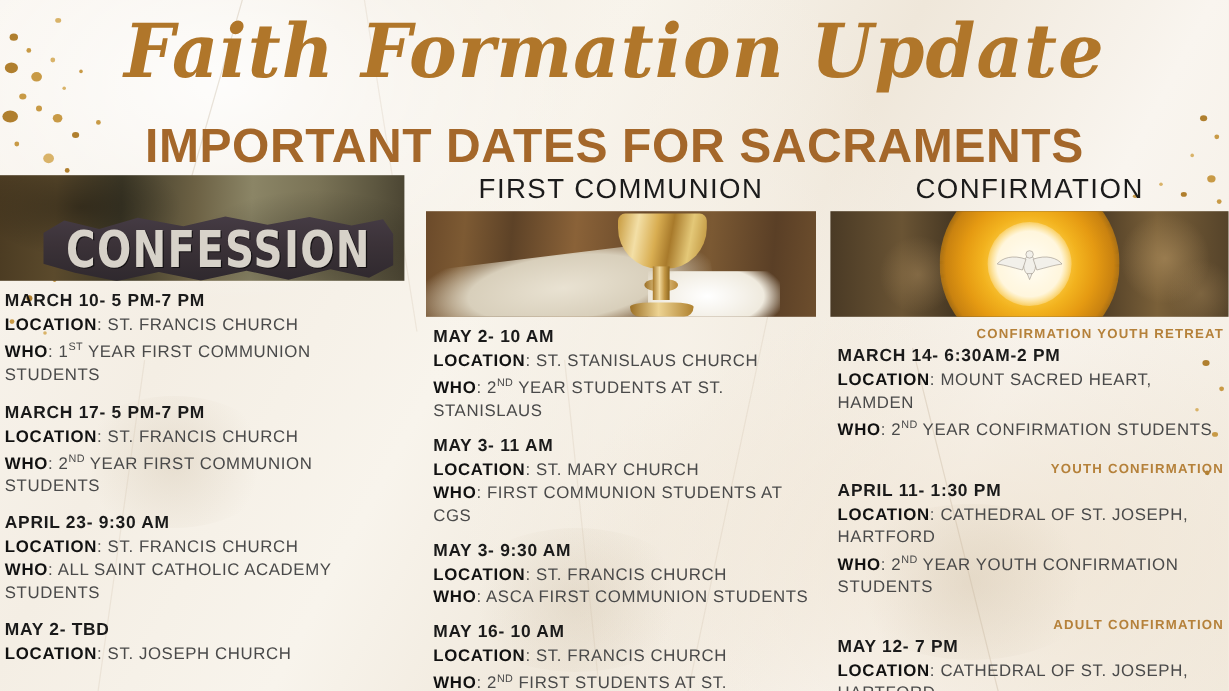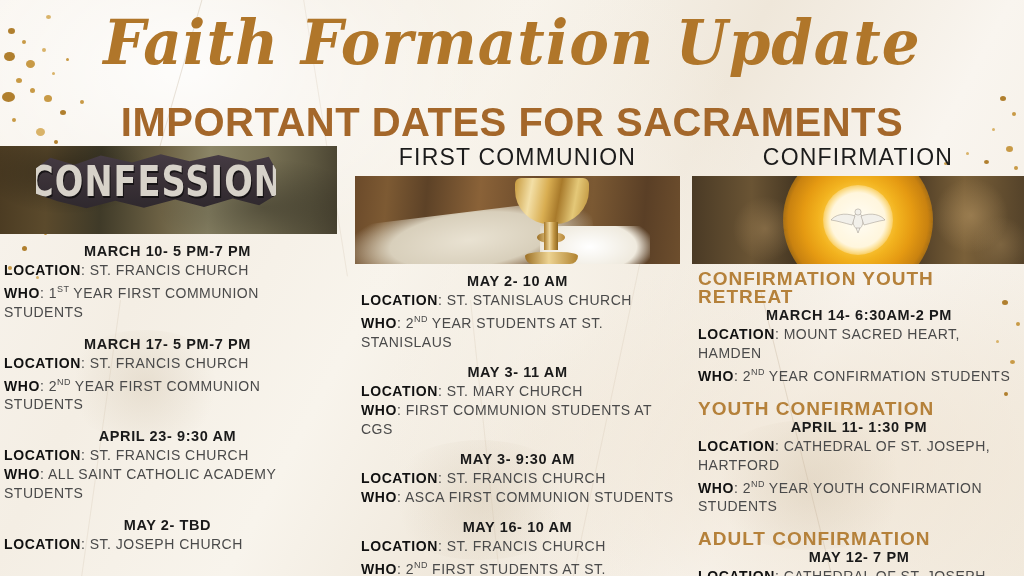--- a/index.html
+++ b/index.html
@@ -95,21 +95,21 @@
     background:
       linear-gradient(92deg, #4b3b22 0%, #5b4a2c 14%, #3f3a28 30%, #6c6144 48%, #8b8566 62%, #7a7356 78%, #5d5740 92%, #4a4432 100%);
   }
   .ph-confession::before{
     content:""; position:absolute; inset:0;
     background:
       radial-gradient(ellipse 120px 60px at 20% 30%, rgba(0,0,0,.35), rgba(0,0,0,0) 70%),
       radial-gradient(ellipse 150px 70px at 78% 70%, rgba(0,0,0,.30), rgba(0,0,0,0) 70%);
   }
   .torn {
-    position:absolute; left:36px; top:6px; width:240px; height:58px;
+    position:absolute; left:36px; top:32px; width:292px; height:58px;
     background:linear-gradient(180deg,#463c45 0%, #3b3238 45%, #2e282d 100%);
     clip-path:polygon(0% 28%, 6% 10%, 16% 22%, 27% 6%, 40% 18%, 52% 4%, 64% 16%, 76% 5%, 88% 17%, 97% 8%, 100% 30%,
                       100% 74%, 93% 92%, 82% 80%, 70% 95%, 58% 82%, 45% 96%, 33% 84%, 21% 97%, 9% 85%, 0% 72%);
     box-shadow:0 2px 6px rgba(0,0,0,.45);
   }
   .torn-text {
     position:absolute; inset:0;
     display:flex; align-items:center; justify-content:center;
     font-family:"DejaVu Sans", sans-serif;
     font-weight:700;
@@ -191,29 +191,29 @@
   
   .events { padding-top:6px; }
   .col-1 .events { padding:8px 6px 0 4px; }
   .col-2 .events { padding:8px 6px 0 6px; }
   .col-3 .events { padding:6px 4px 0 6px; }
 
   .event { margin-bottom:13px; }
   .col-3 .event { margin-bottom:14px; }
 
   .ev-section {
-    text-align:left;
+    text-align:right;
     color:#b5813a;
     font-weight:700;
-    font-size:19px;
+    font-size:11px;
     line-height:18px;
     letter-spacing:1px;
   }
   .ev-date {
-    text-align:center;
+    text-align:left;
     font-weight:700;
     font-size:14.5px;
     line-height:19px;
     letter-spacing:.6px;
     color:#1a1a1a;
   }
   .ev-line {
     font-size:14px;
     line-height:19px;
     letter-spacing:.5px;

